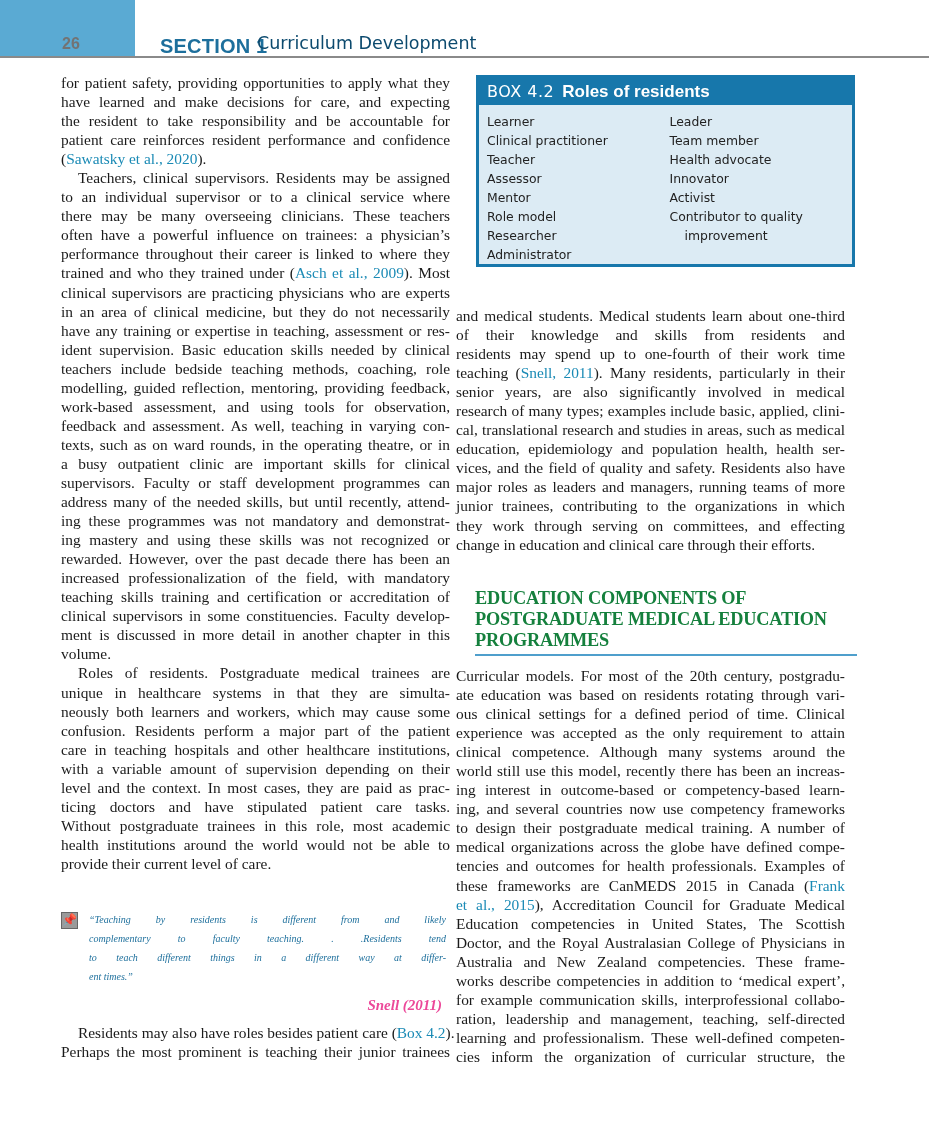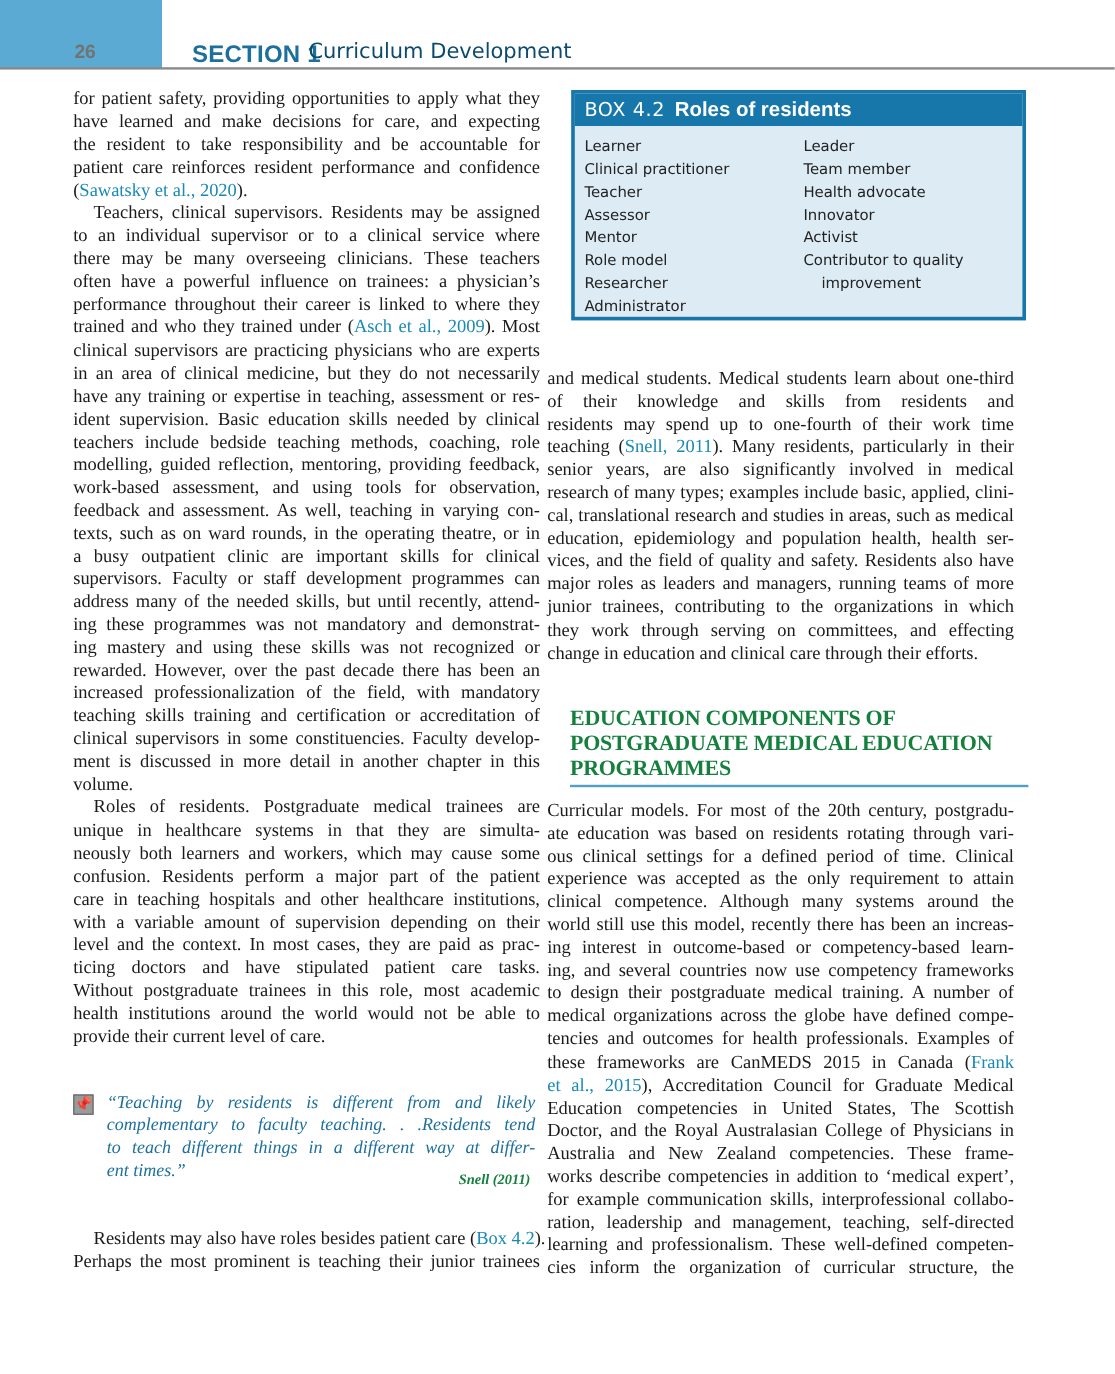--- a/index.html
+++ b/index.html
@@ -22,23 +22,23 @@
   .box-head { height: 27px; background: #1777ab; color: #fff; font-family: "DejaVu Sans", sans-serif; display: flex; align-items: center; padding-left: 8px; }
   .box-num { font-size: 16px; letter-spacing: 0.5px; margin-right: 8px; }
   .box-title { font-family: "Liberation Sans", sans-serif; font-weight: bold; font-size: 17px; }
   .box-cols { display: flex; padding: 7px 0 0 8px; font-family: "DejaVu Sans", sans-serif; font-size: 12.4px; color: #222; }
   .box-col { width: 190px; }
   .box-item { height: 19px; line-height: 19px; white-space: nowrap; }
   .box-item.cont { padding-left: 15px; }
 
   .pull { position: absolute; left: 61px; top: 910px; width: 385px; }
   .pin { position: absolute; left: 0; top: 2px; width: 17px; height: 17px; background: #9a9a9a; border: 1px solid #666; box-sizing: border-box; display: flex; align-items: center; justify-content: center; font-size: 12px; color: #222; }
-  .quote { position: absolute; left: 28px; top: 0; width: 357px; color: #1d6f9c; font-style: italic; font-size: 15px; }
+  .quote { position: absolute; left: 28px; top: 0; width: 357px; color: #1d6f9c; font-style: italic; font-size: 10px; }
   .quote .line { height: 19px; line-height: 19px; }
-  .quote-author { position: absolute; right: 4px; top: 66px; color: #15803d; font-style: italic; font-weight: bold; font-size: 12px; white-space: nowrap; }
+  .quote-author { position: absolute; right: 4px; top: 87px; color: #ec4899; font-style: italic; font-weight: bold; font-size: 15px; white-space: nowrap; }
 
   .heading { position: absolute; left: 475px; top: 588px; width: 385px; font-family: Liberation Serif, serif; font-weight: bold; font-size: 18.3px; color: #15803d; line-height: 21px; letter-spacing: -0.2px; }
   .heading-rule { position: absolute; left: 475px; top: 654px; width: 382px; height: 2px; background: #4f9fcc; }
 </style>
 </head>
 <body>
 
 <div class="header-tab"></div>
 <div class="page-num">26</div>
 <div class="section-label">SECTION 1</div>

